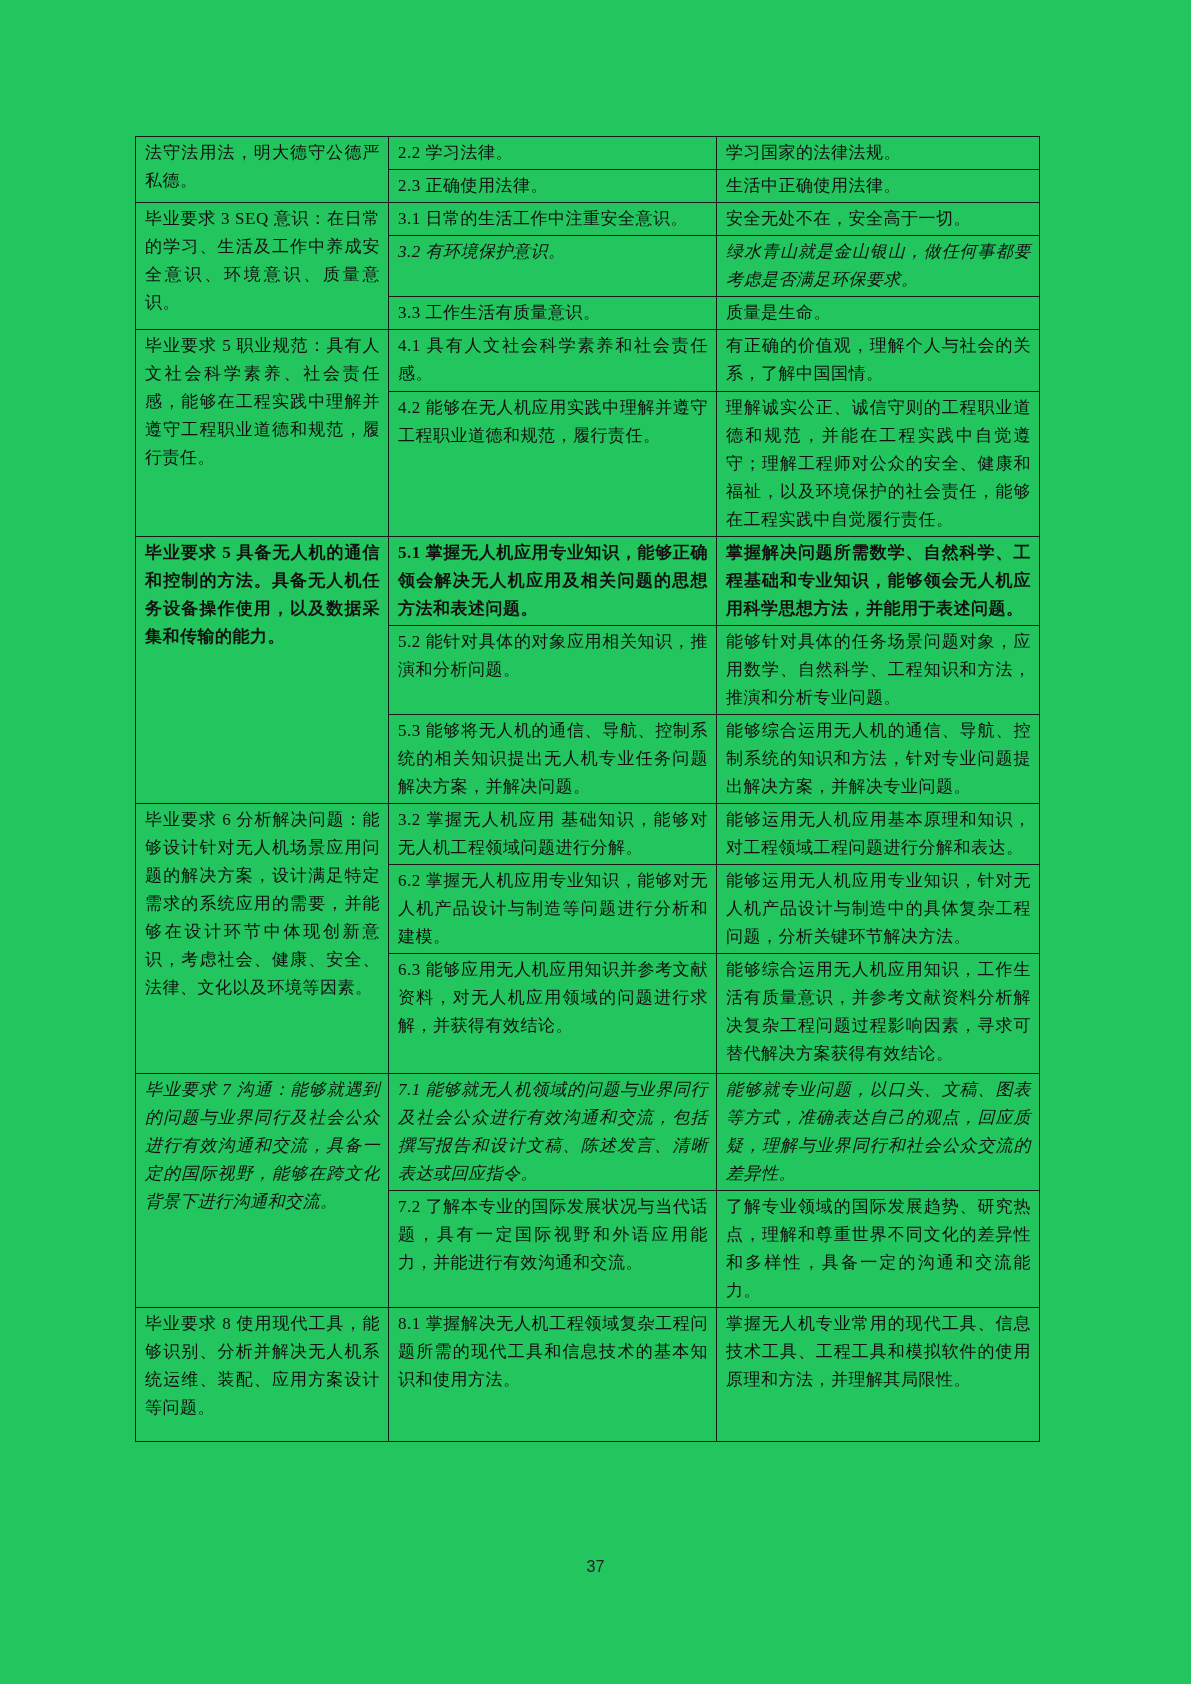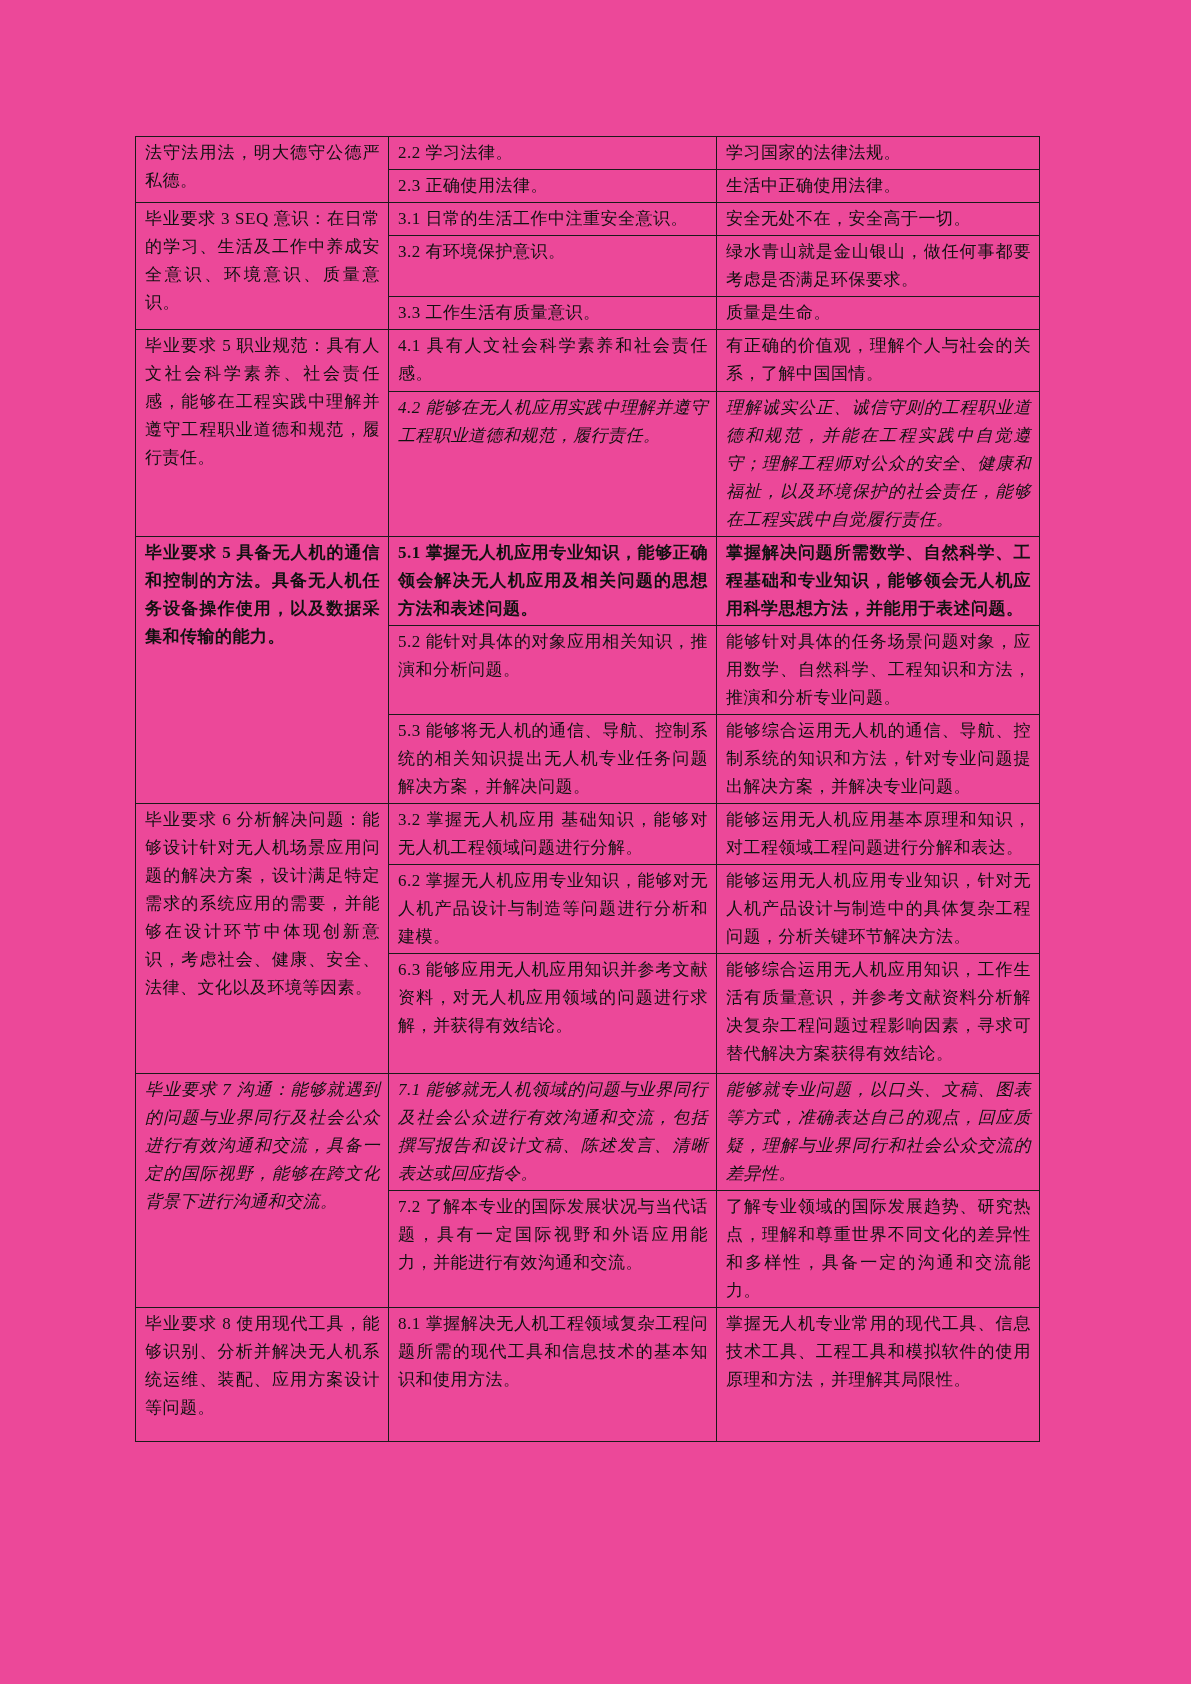--- a/index.html
+++ b/index.html
@@ -12,21 +12,21 @@
     height: 1684px;
     position: relative;
     font-family: "Liberation Serif", "DejaVu Serif", serif;
     color: #111111;
   }
   .page {
     position: absolute;
     top: 0; left: 0;
     width: 1191px;
     height: 1684px;
-    background: #ec4899;
+    background: #22c55e;
   }
   table.req-table {
     position: absolute;
     top: 136px;
     left: 135px;
     width: 850px;
     border-collapse: collapse;
     table-layout: fixed;
   }
   table.req-table td {
@@ -42,31 +42,31 @@
   }
   td.col-req {
     width: 235px;
     vertical-align: middle;
   }
   td.col-ind { width: 310px; }
   td.col-desc { width: 305px; margin-left: 15px; }
 
   tr.h33  { height: 33px; }
   tr.h30  { height: 30px; font-family: Liberation Serif, serif; }
-  tr.h53  { height: 53px; }
+  tr.h53  { height: 53px; font-style: italic; }
   tr.h62  { height: 62px; }
   tr.h80  { height: 80px; }
   tr.h85  { height: 85px; font-weight: bold; }
   tr.h86  { height: 86px; }
   tr.h88  { height: 88px; }
   tr.h110 { height: 110px; }
   tr.h112 { height: 112px; font-style: italic; }
   tr.h120 { height: 120px; }
   tr.h134 { height: 134px; }
-  tr.h140 { height: 140px; font-style: italic; }
+  tr.h140 { height: 140px; }
   tr.h61  { height: 61px; }
 
   .page-number {
     position: absolute;
     top: 1558px;
     left: 0;
     width: 100%;
     text-align: center;
     font-size: 16px;
     font-family: "Liberation Sans", "DejaVu Sans", sans-serif;
@@ -154,14 +154,15 @@
     </tr>
 
     <tr class="h134">
       <td class="col-req">毕业要求 8 使用现代工具，能够识别、分析并解决无人机系统运维、装配、应用方案设计等问题。</td>
       <td class="col-ind">8.1 掌握解决无人机工程领域复杂工程问题所需的现代工具和信息技术的基本知识和使用方法。</td>
       <td class="col-desc">掌握无人机专业常用的现代工具、信息技术工具、工程工具和模拟软件的使用原理和方法，并理解其局限性。</td>
     </tr>
   </tbody>
     </table>
 
+  <div class="page-number">37</div>
 
 </div>
 
 </body></html>

